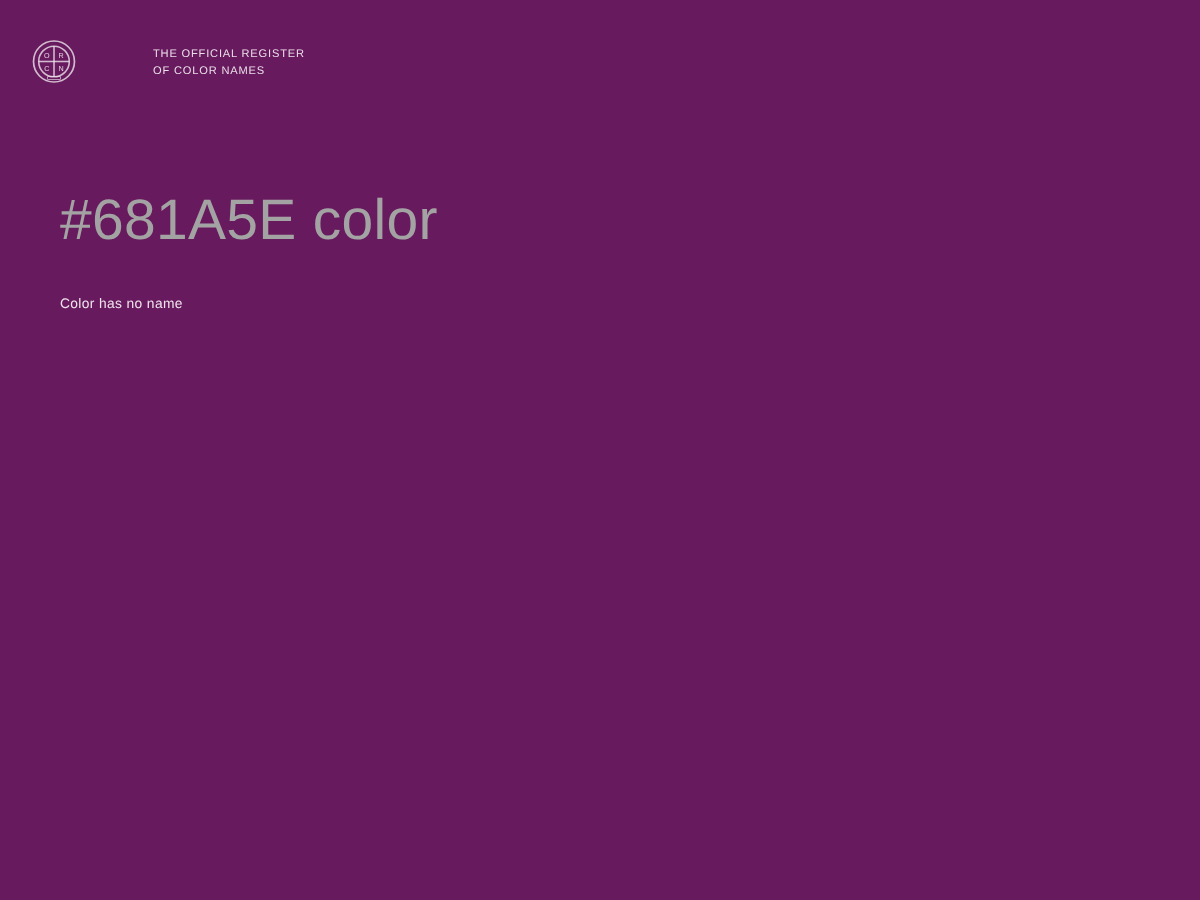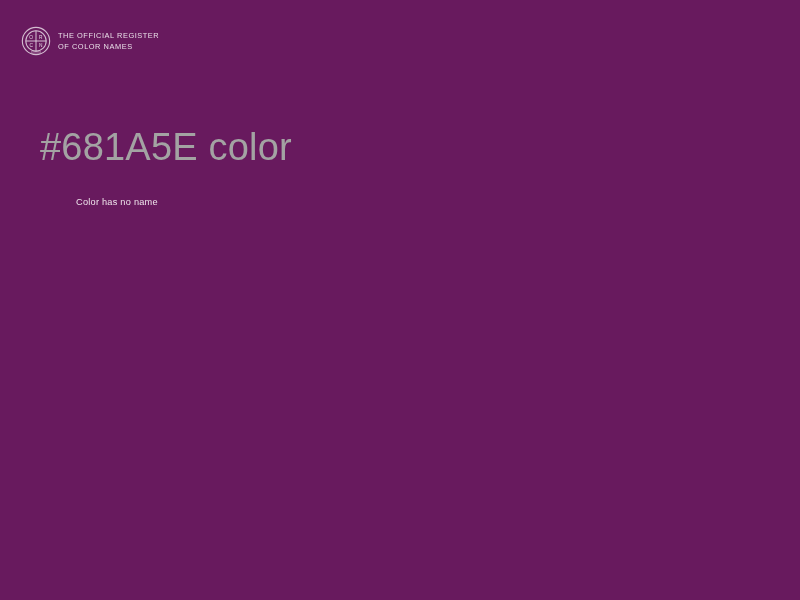--- a/index.html
+++ b/index.html
@@ -42,20 +42,21 @@
     display: block;
     opacity: 0.88;
   }
 
   .brand-wordmark {
     display: flex;
     flex-direction: column;
     justify-content: center;
     gap: 1px;
     padding-top: 1px;
+    margin-left: 44px;
   }
 
   .brand-line {
     font-size: 7.4px;
     line-height: 10px;
     letter-spacing: 0.55px;
     color: rgba(255, 255, 255, 0.86);
     white-space: nowrap;
     font-weight: 400;
   }
@@ -78,21 +79,20 @@
   }
 
   .color-name {
     margin-top: 26px;
     font-size: 9.2px;
     line-height: 13px;
     font-weight: 400;
     color: #EFE4EC;
     letter-spacing: 0.25px;
     white-space: nowrap;
-    margin-left: 36px;
   }
 </style>
 </head>
 <body style="background: rgb(104, 26, 94);">
 
 <div class="color-canvas" style="background: rgb(104, 26, 94);"></div>
 
 <div class="brand-header">
 
   <svg class="brand-seal" viewBox="0 0 40 40" aria-hidden="true">

